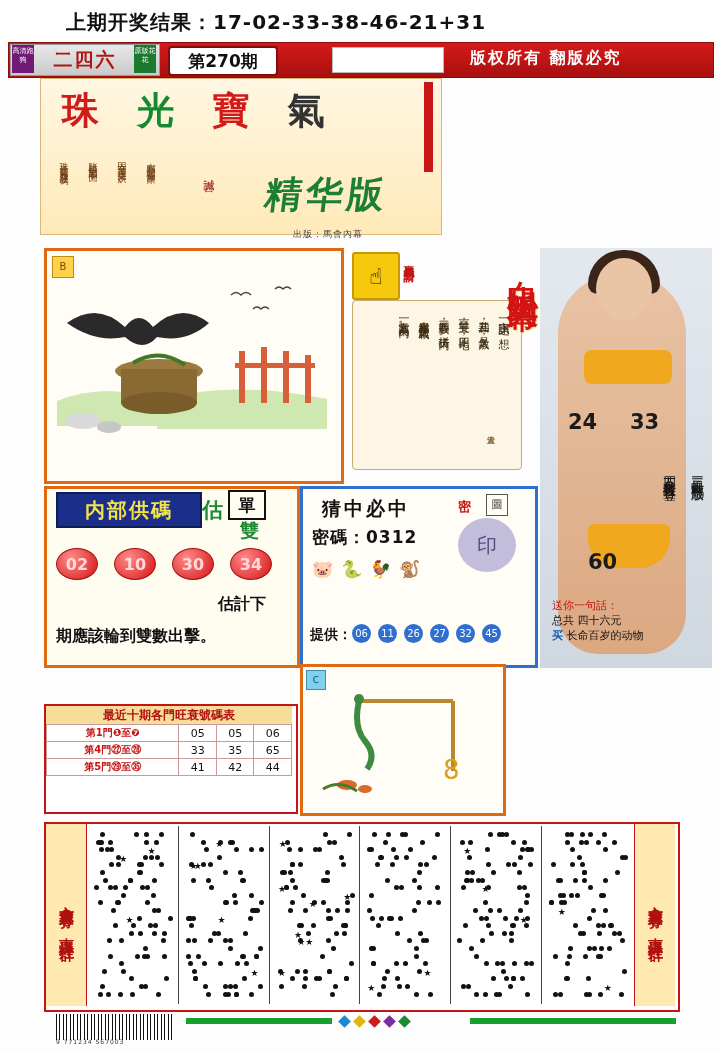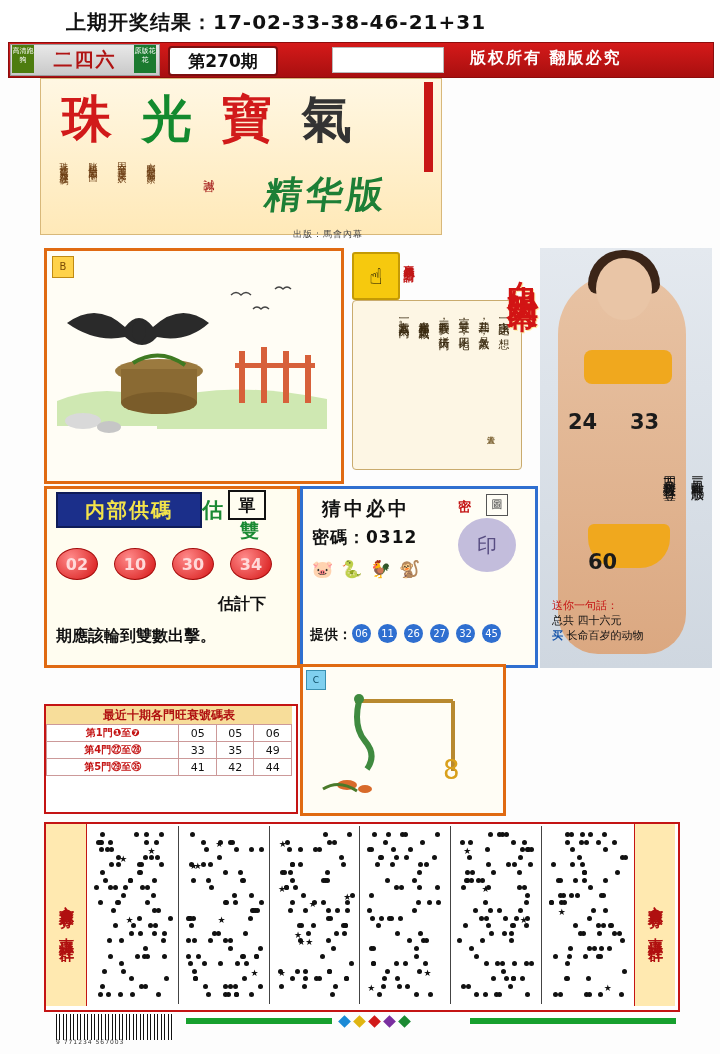--- a/index.html
+++ b/index.html
@@ -35,21 +35,21 @@
     position:absolute;left:10px;top:44px;width:148px;height:30px;
     background:linear-gradient(#e8e8e8,#c9c9c9);
     border:1px solid #9a9a9a;
     display:flex;align-items:center;justify-content:center;
   }
   .logo-box .lg{
     font-size:19px;font-weight:bold;color:#b01414;letter-spacing:2px;
   }
   .logo-flag{
     position:absolute;left:12px;top:45px;width:22px;height:28px;
-    background:#4d7c0f;color:#fff;font-size:7px;line-height:9px;
+    background:#701a75;color:#fff;font-size:7px;line-height:9px;
     text-align:center;padding-top:2px;box-sizing:border-box;
   }
   .logo-flag2{
     position:absolute;left:134px;top:45px;width:22px;height:28px;
     background:#1b7a2f;color:#fff;font-size:7px;line-height:9px;
     text-align:center;padding-top:2px;box-sizing:border-box;
   }
   .issue-badge{
     position:absolute;left:168px;top:46px;width:106px;height:26px;
     background:#ffffff;border:2px solid #7d0f0f;border-radius:4px;
@@ -65,22 +65,22 @@
     font-size:16px;font-weight:bold;color:#ffffff;letter-spacing:2px;
   }
   
   .masthead{
     position:absolute;left:40px;top:78px;width:400px;height:155px;
     background:linear-gradient(#fff7e3,#ffe9b8);
     border:1px solid #d8b87a;
   }
   .mh-title{
     position:absolute;left:62px;top:86px;
-    font-size:50px;font-weight:bold;letter-spacing:8px;
-    font-family:Liberation Sans, sans-serif;
+    font-size:37px;font-weight:bold;letter-spacing:8px;
+    font-family:Liberation Mono, monospace;
   }
   .mh-title .c1{color:#d11a1a;}
   .mh-title .c2{color:#138a2e;}
   .mh-title .c3{color:#d11a1a;}
   .mh-title .c4{color:#333;}
   .mh-cols{
     position:absolute;left:58px;top:155px;width:230px;height:52px;
     display:flex;gap:18px;
   }
   .mh-cols span{
@@ -506,21 +506,21 @@
     <tr>
       <td class="lbl">第1門❶至❼</td>
       <td>05</td>
       <td>05</td>
       <td>06</td>
     </tr>
     <tr>
       <td class="lbl">第4門㉒至㉘</td>
       <td>33</td>
       <td>35</td>
-      <td>49</td>
+      <td>65</td>
     </tr>
     <tr>
       <td class="lbl">第5門㉙至㉟</td>
       <td>41</td>
       <td>42</td>
       <td>44</td>
     </tr>
   </tbody>
     </table>
 

